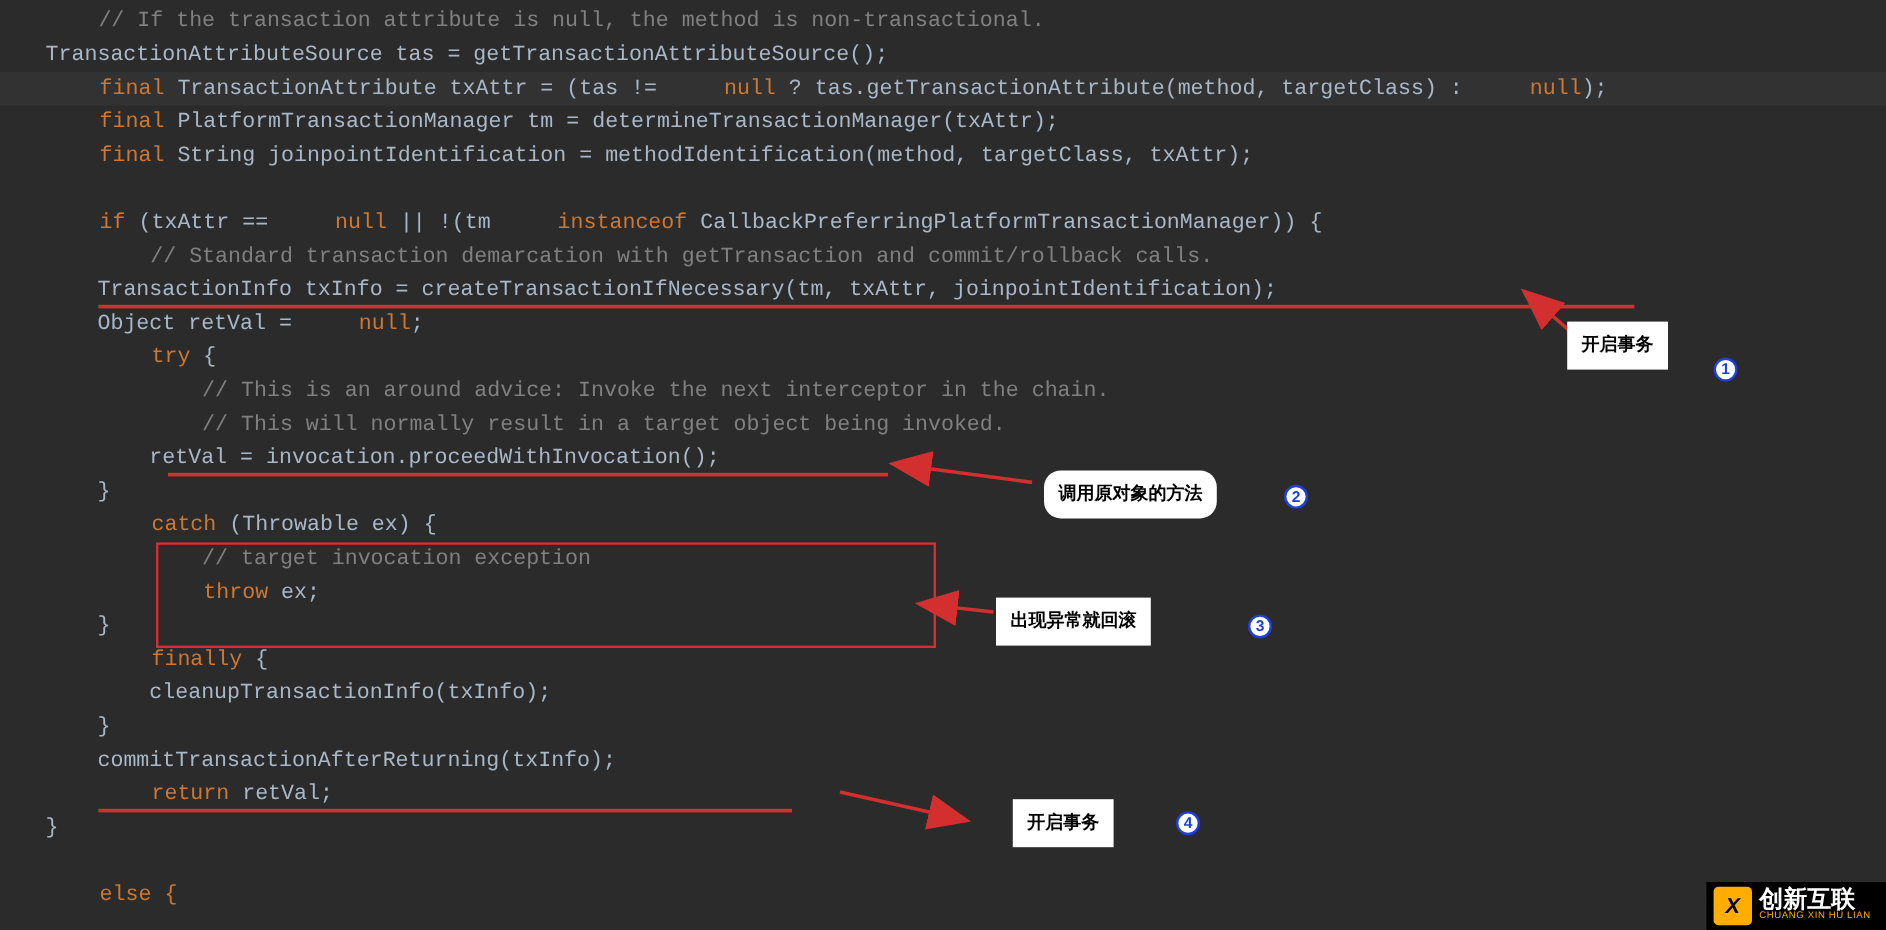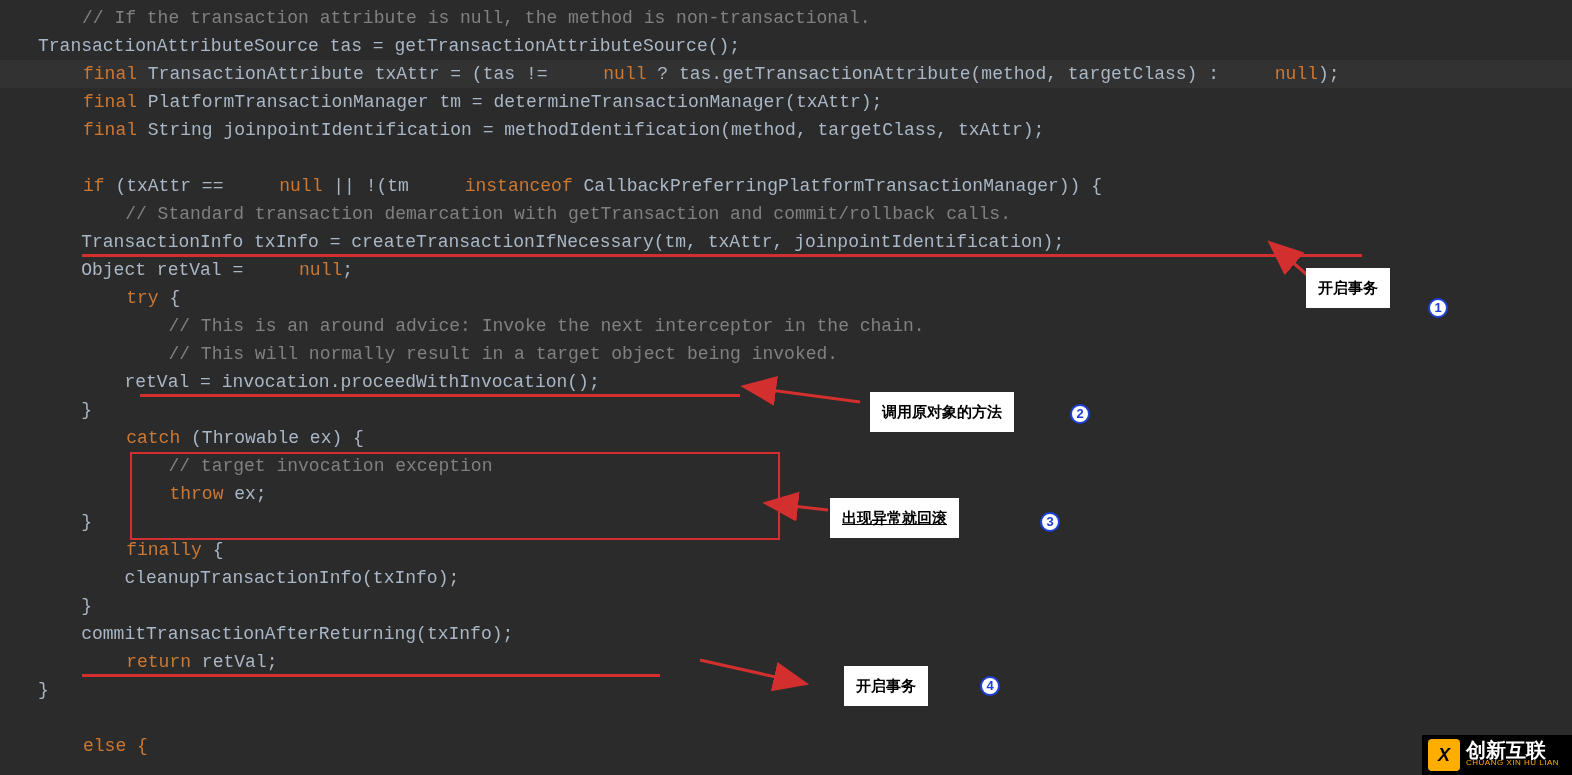--- a/index.html
+++ b/index.html
@@ -167,24 +167,24 @@
   </defs>
   <line x1="1320" y1="286" x2="1290" y2="260" stroke="#d32f2f" stroke-width="3" marker-end="url(#ah)"></line>
   <line x1="860" y1="402" x2="770" y2="390" stroke="#d32f2f" stroke-width="3" marker-end="url(#ah)"></line>
   <line x1="828" y1="510" x2="792" y2="506" stroke="#d32f2f" stroke-width="3" marker-end="url(#ah)"></line>
   <line x1="700" y1="660" x2="780" y2="678" stroke="#d32f2f" stroke-width="3" marker-end="url(#ah)"></line>
 </svg>
 
 <div class="label-box" style="left:1306px; top:268px;">开启事务</div>
 <div class="numcircle" style="left:1428px; top:298px;">1</div>
 
-<div class="label-box" style="left:870px; top:392px;">调用原对象的方法</div>
+<div class="label-box" style="left:870px; top:392px;border-radius:14px;">调用原对象的方法</div>
 <div class="numcircle" style="left:1070px; top:404px;">2</div>
 
-<div class="label-box" style="left:830px; top:498px;text-decoration:underline;">出现异常就回滚</div>
+<div class="label-box" style="left:830px; top:498px;">出现异常就回滚</div>
 <div class="numcircle" style="left:1040px; top:512px;">3</div>
 
 <div class="label-box" style="left:844px; top:666px;">开启事务</div>
 <div class="numcircle" style="left:980px; top:676px;">4</div>
 
 <div class="watermark">
   <div class="logo-ico">X</div>
   <div class="wtext">
     <div class="big">创新互联</div>
     <div class="small">CHUANG XIN HU LIAN</div>

